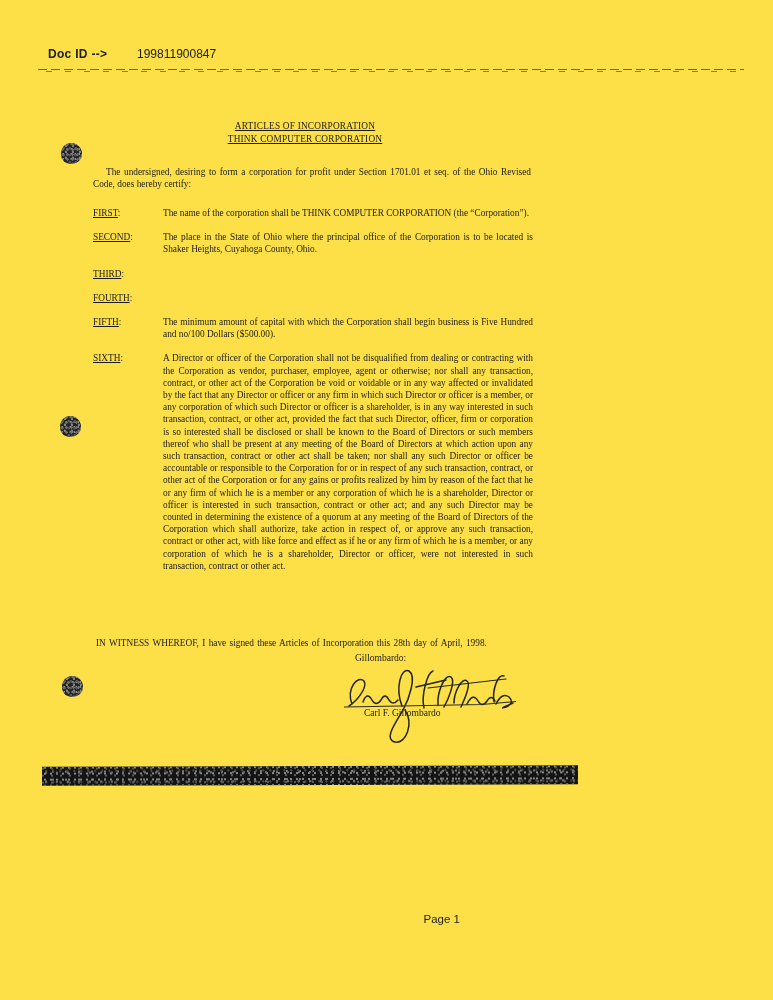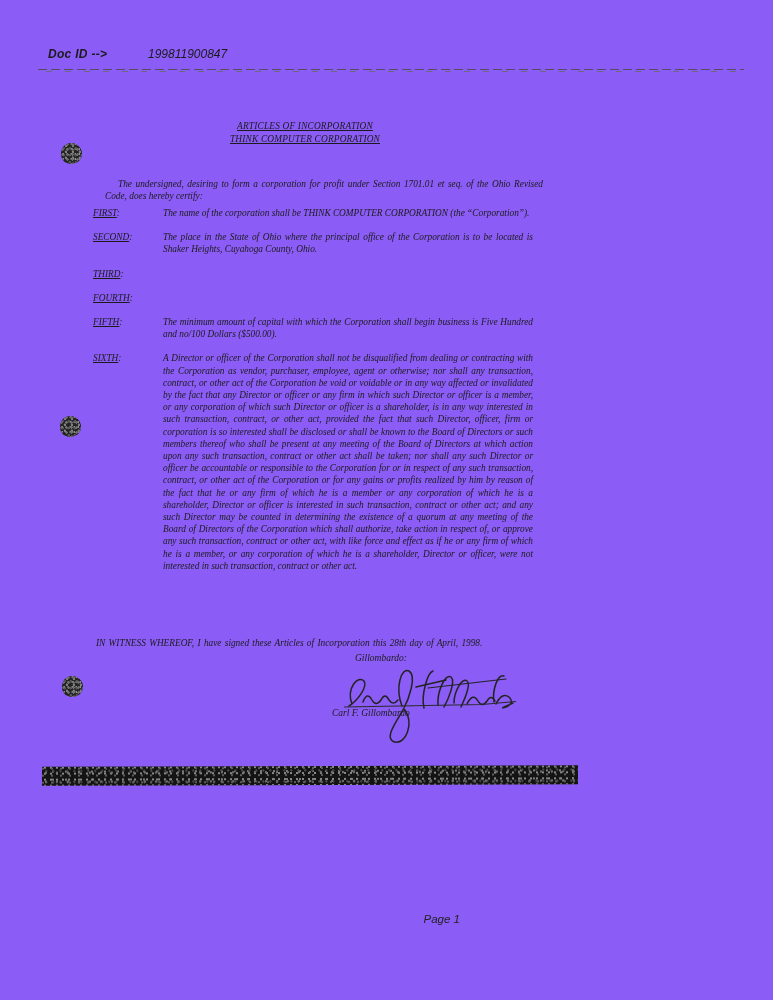--- a/index.html
+++ b/index.html
@@ -1,29 +1,28 @@
 <!DOCTYPE html>
 <html><head>
 <meta charset="utf-8">
 <style>
   html,body { margin:0; padding:0; background:#ffffff; }
   .page {
     position:relative;
     width:773px; height:1000px;
-    background:#8b5cf6;
+    background:#fde047;
     font-family:"Liberation Serif", serif;
     color:#1b1b1b;
     overflow:hidden;
-    font-style:italic;
   }
 
   
   .docid { position:absolute; left:48px; top:47px; font-family:"Liberation Sans",sans-serif; font-size:12px; }
   .docid-label { font-weight:bold; letter-spacing:.3px; }
-  .docid-value { position:absolute; left:100px; top:0; font-weight:normal; }
+  .docid-value { position:absolute; left:89px; top:0; font-weight:normal; }
 
   .rule {
     position:absolute; left:38px; top:69px; width:706px; height:3px;
     background-image:
       repeating-linear-gradient(90deg,#4a4a4a 0 9px, transparent 9px 13px),
       repeating-linear-gradient(90deg, transparent 0 5px, #6a6a6a 5px 11px, transparent 11px 19px);
     background-size:100% 1px,100% 1px;
     background-position:0 0,3px 2px;
     background-repeat:repeat-x;
     opacity:.85;
@@ -42,34 +41,34 @@
     box-shadow:0 0 1px #000 inset;
   }
   .p1 { left:61px; top:143px; }
   .p2 { left:60px; top:416px; }
   .p3 { left:62px; top:676px; }
 
   
   .content { position:absolute; left:93px; top:120px; width:440px; font-size:9.3px; line-height:12.2px; }
   .title { position:absolute; top:0; left:0; right:16px; text-align:center; line-height:13px; letter-spacing:.2px; }
   .title .tl { text-decoration:underline; }
-  .intro { position:absolute; top:46px; left:0; width:438px; margin:12px; text-align:justify; text-indent:13px; }
+  .intro { position:absolute; top:46px; left:0; width:438px; margin:0; text-align:justify; text-indent:13px; }
 
   .articles { position:absolute; top:87px; left:0; width:440px; }
   .article { display:flex; margin-bottom:12px; }
   .alabel { width:70px; flex:0 0 70px; }
   .alabel .u { text-decoration:underline; }
   .atext { flex:1; text-align:justify; }
 
   .witness { position:absolute; top:517px; left:0; width:440px; margin:0; text-indent:3px; word-spacing:1px; }
 
   
   .incorporator-label { position:absolute; left:355px; top:653px; font-size:9.5px; }
   .signature-svg { position:absolute; left:336px; top:660px; }
-  .signame { position:absolute; left:332px; top:708px; font-size:9.5px; }
+  .signame { position:absolute; left:364px; top:708px; font-size:9.5px; }
 
   
   .redaction {
     position:absolute; left:42px; top:766px; width:536px; height:19px;
     background-color:#141414;
     background-image:
       radial-gradient(circle at 10% 30%, #5c5c5c 0 1px, transparent 1.4px),
       radial-gradient(circle at 35% 70%, #6f6f6f 0 1px, transparent 1.4px),
       radial-gradient(circle at 62% 40%, #474747 0 1px, transparent 1.4px),
       radial-gradient(circle at 85% 62%, #7d7d7d 0 1px, transparent 1.4px),

